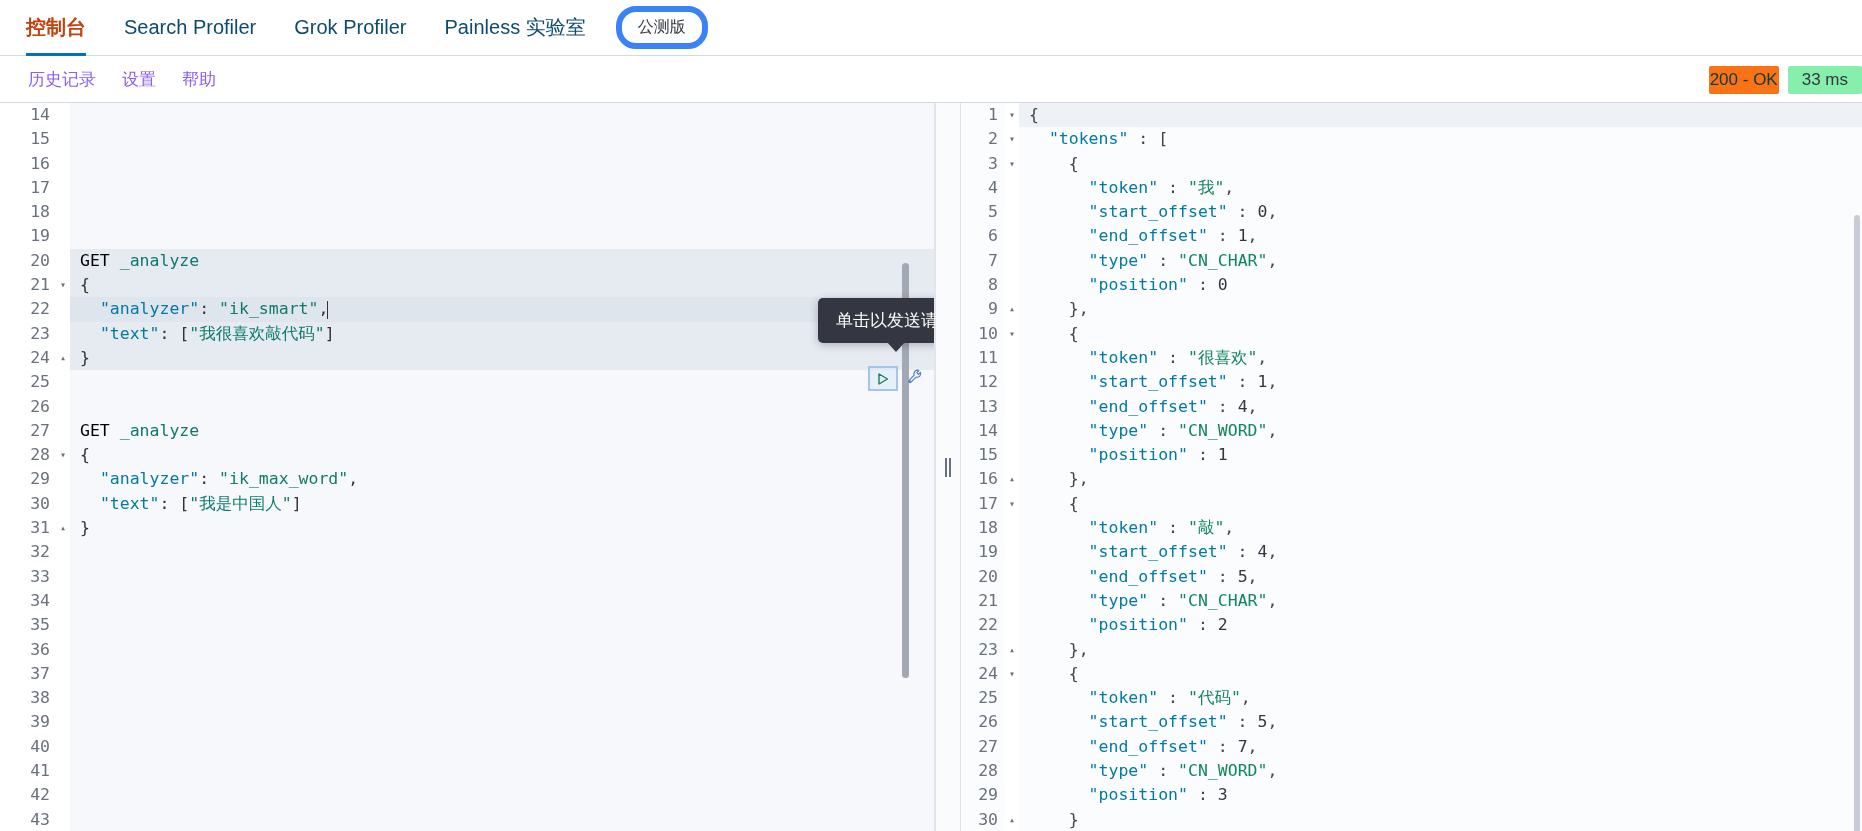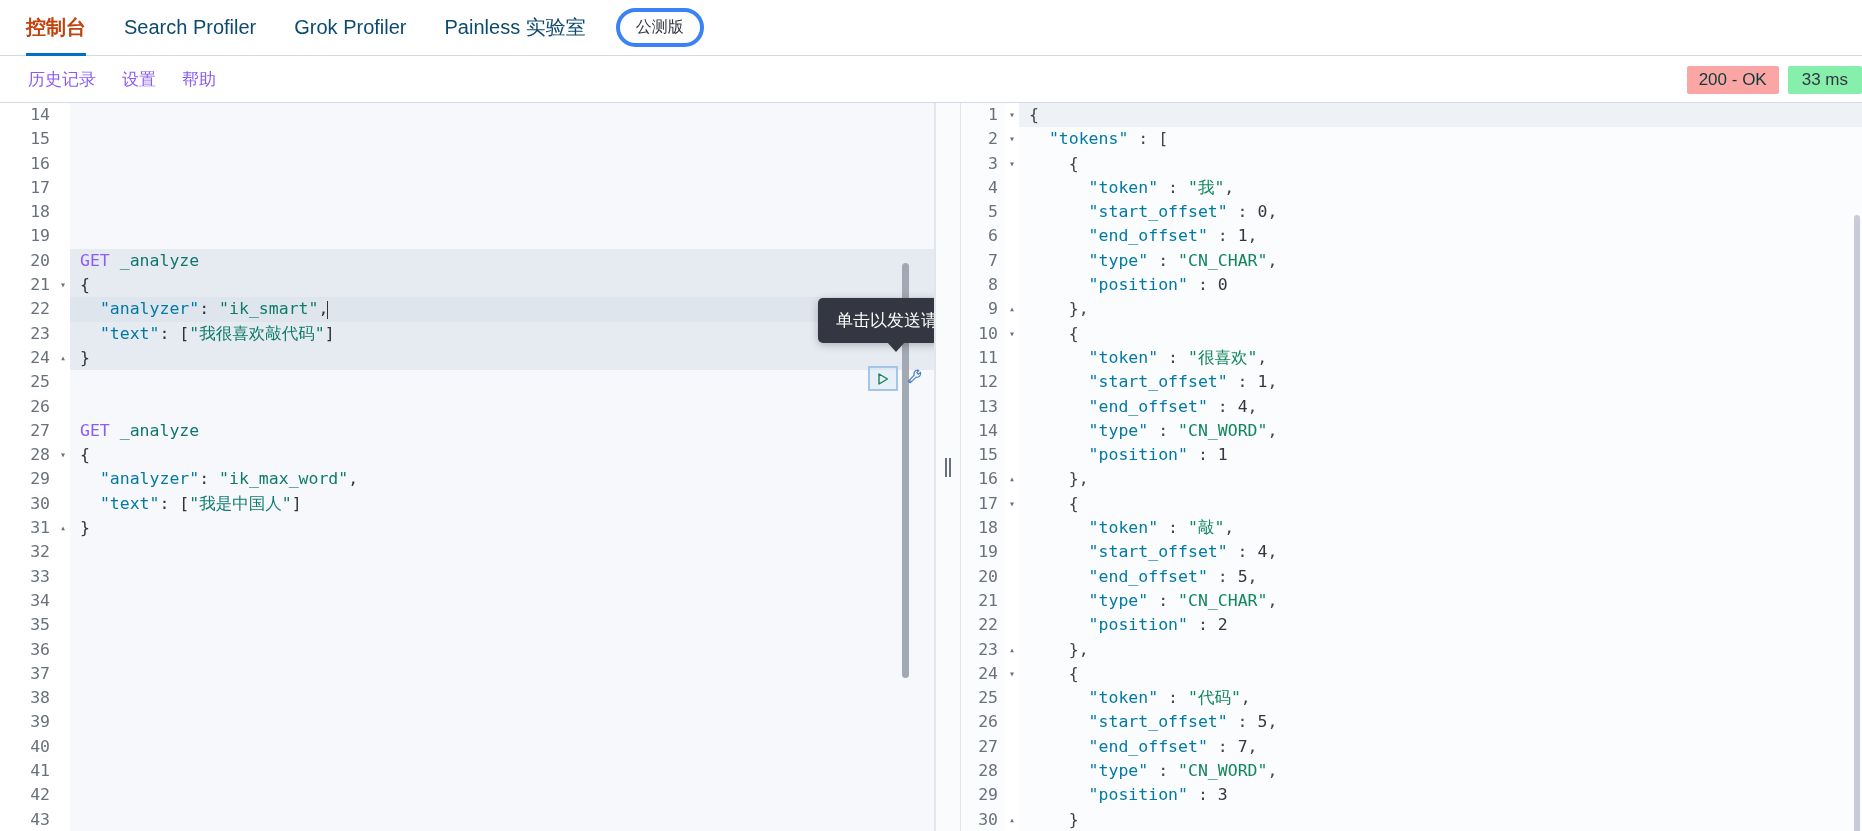--- a/index.html
+++ b/index.html
@@ -34,21 +34,21 @@
   }
   .tab.active { color: #c2410c; font-weight: 700; text-align: center; }
   .tab.active::after {
     content: "";
     position: absolute;
     left: 0; right: 0; bottom: 0;
     height: 3px;
     background: #0071c2;
   }
   .beta-badge {
-    border: 4px solid #3b82f6;
+    border: 6px solid #3b82f6;
     border-radius: 20px;
     font-size: 16px;
     color: #343741;
     padding: 5px 16px;
     background: #fff;
     white-space: nowrap;
     margin-left: -8px;
   }
 
   
@@ -69,24 +69,24 @@
   }
   .status-group {
     position: absolute;
     right: 0;
     top: 10px;
     display: flex;
     align-items: center;
     gap: 9px;
   }
   .status-ok {
-    background: #fca5a5;
+    background: #f97316;
     color: #0a3c3a;
     font-size: 17px;
-    padding: 4px 12px;
+    padding: 4px 1px;
     border-radius: 2px;
     white-space: nowrap;
   }
   .status-time {
     background: #86efac;
     color: #343741;
     font-size: 17px;
     padding: 4px 14px;
     border-radius: 2px;
     white-space: nowrap;
@@ -148,21 +148,21 @@
     height: 24.3px;
     line-height: 24.3px;
     overflow: hidden;
   }
 
   .line.hl .content { background: #e6ebf2; }
   .line.hl-strong .content { background: #dfe5ed; }
   .line.hl-row .content { background: #eef1f6; }
 
   
-  .t-method { color: #8b5cf6; margin-top: 32px; }
+  .t-method { color: #000000; margin-top: 32px; }
   .t-url    { color: #0f766e; }
   .t-key    { color: #0079a5; }
   .t-str    { color: #0f7b6c; }
   .t-punc   { color: #333; }
   .t-brace  { color: #333; }
   .cursor {
     display: inline-block;
     width: 1px;
     height: 18px;
     background: #333;

